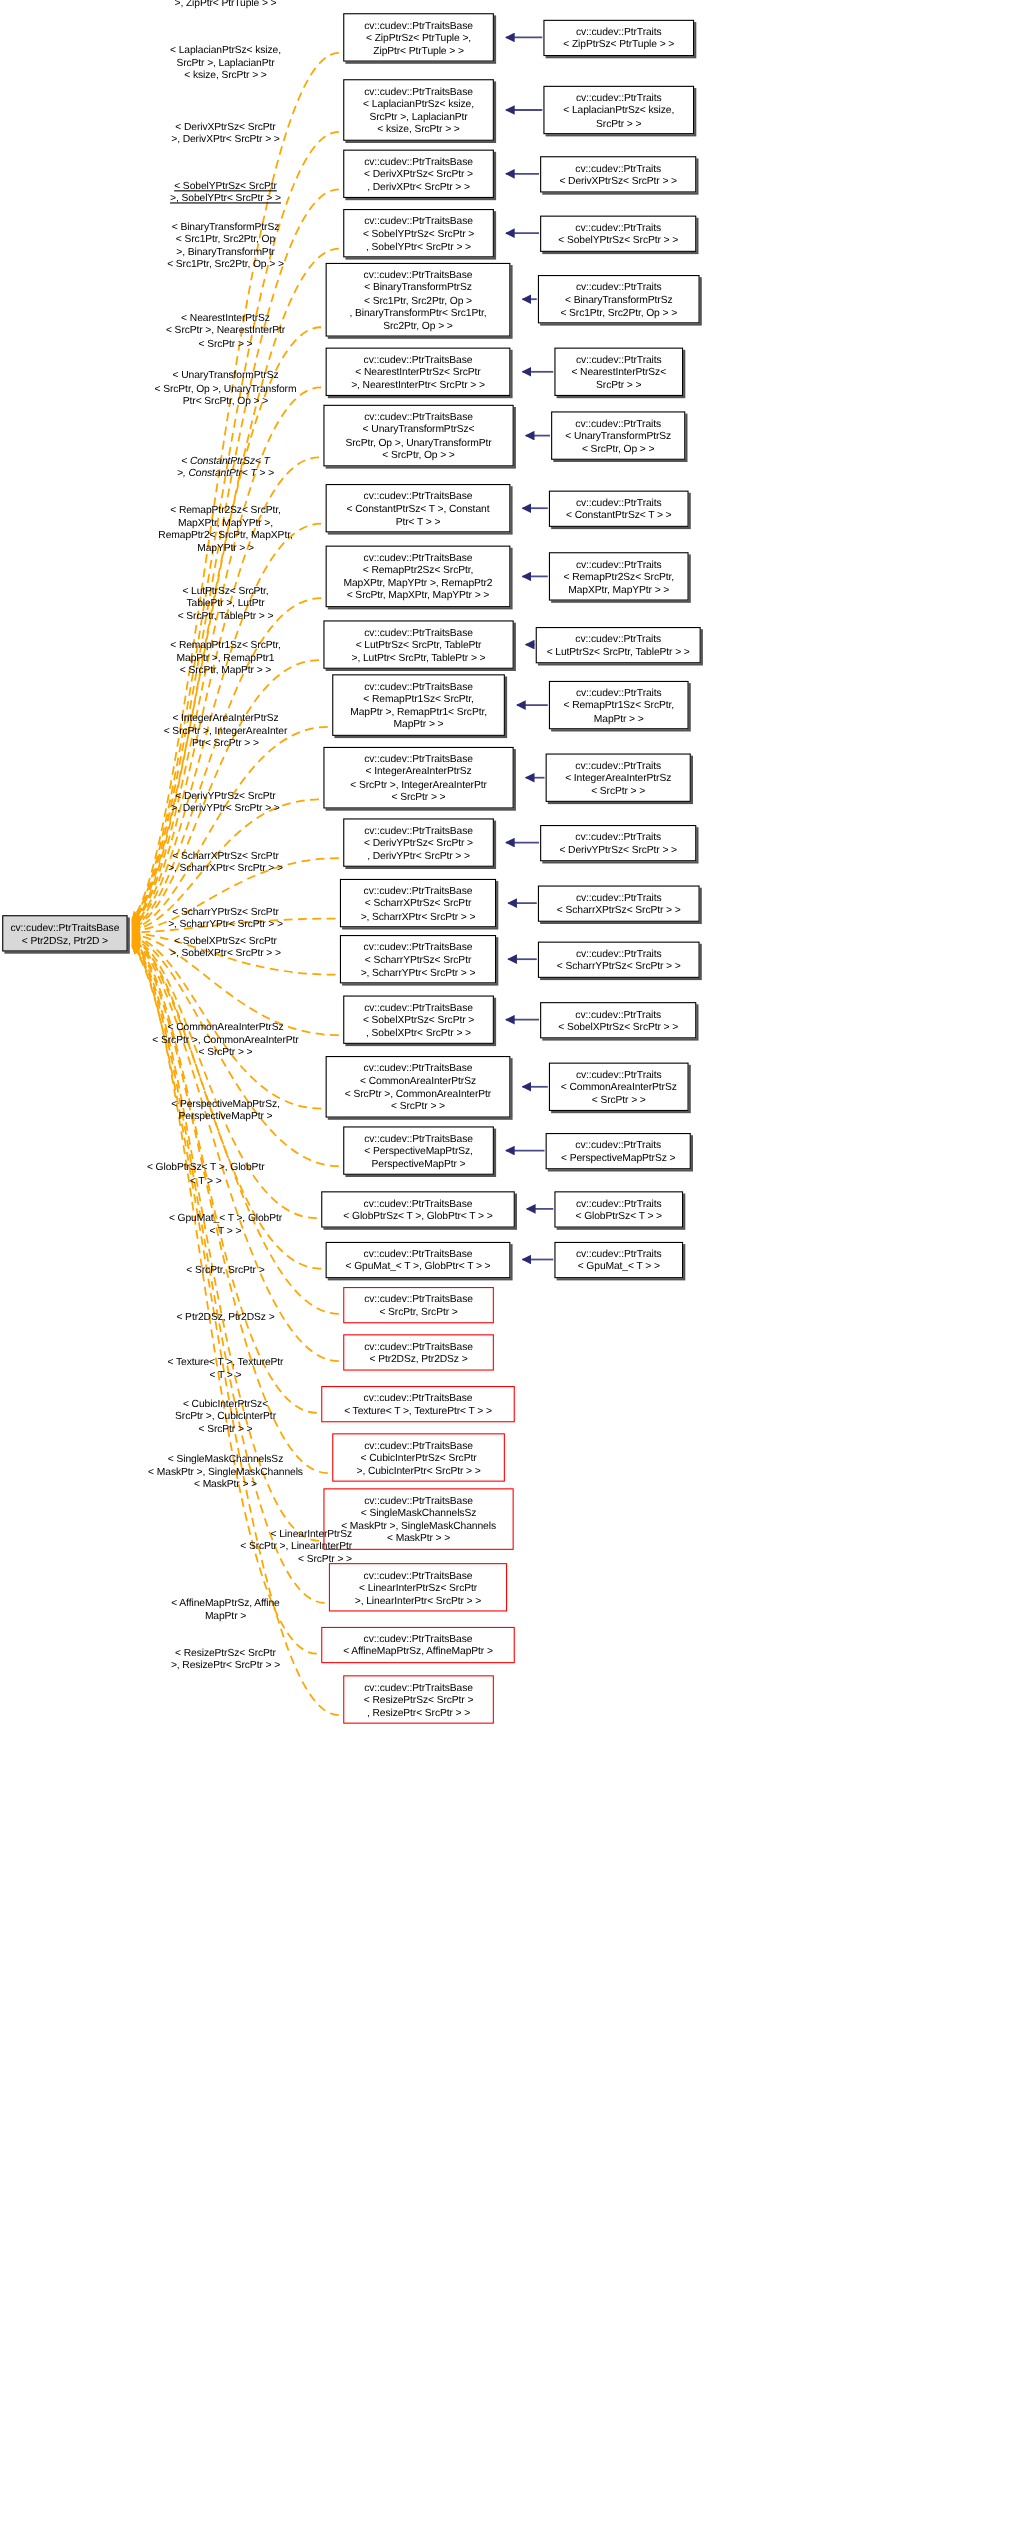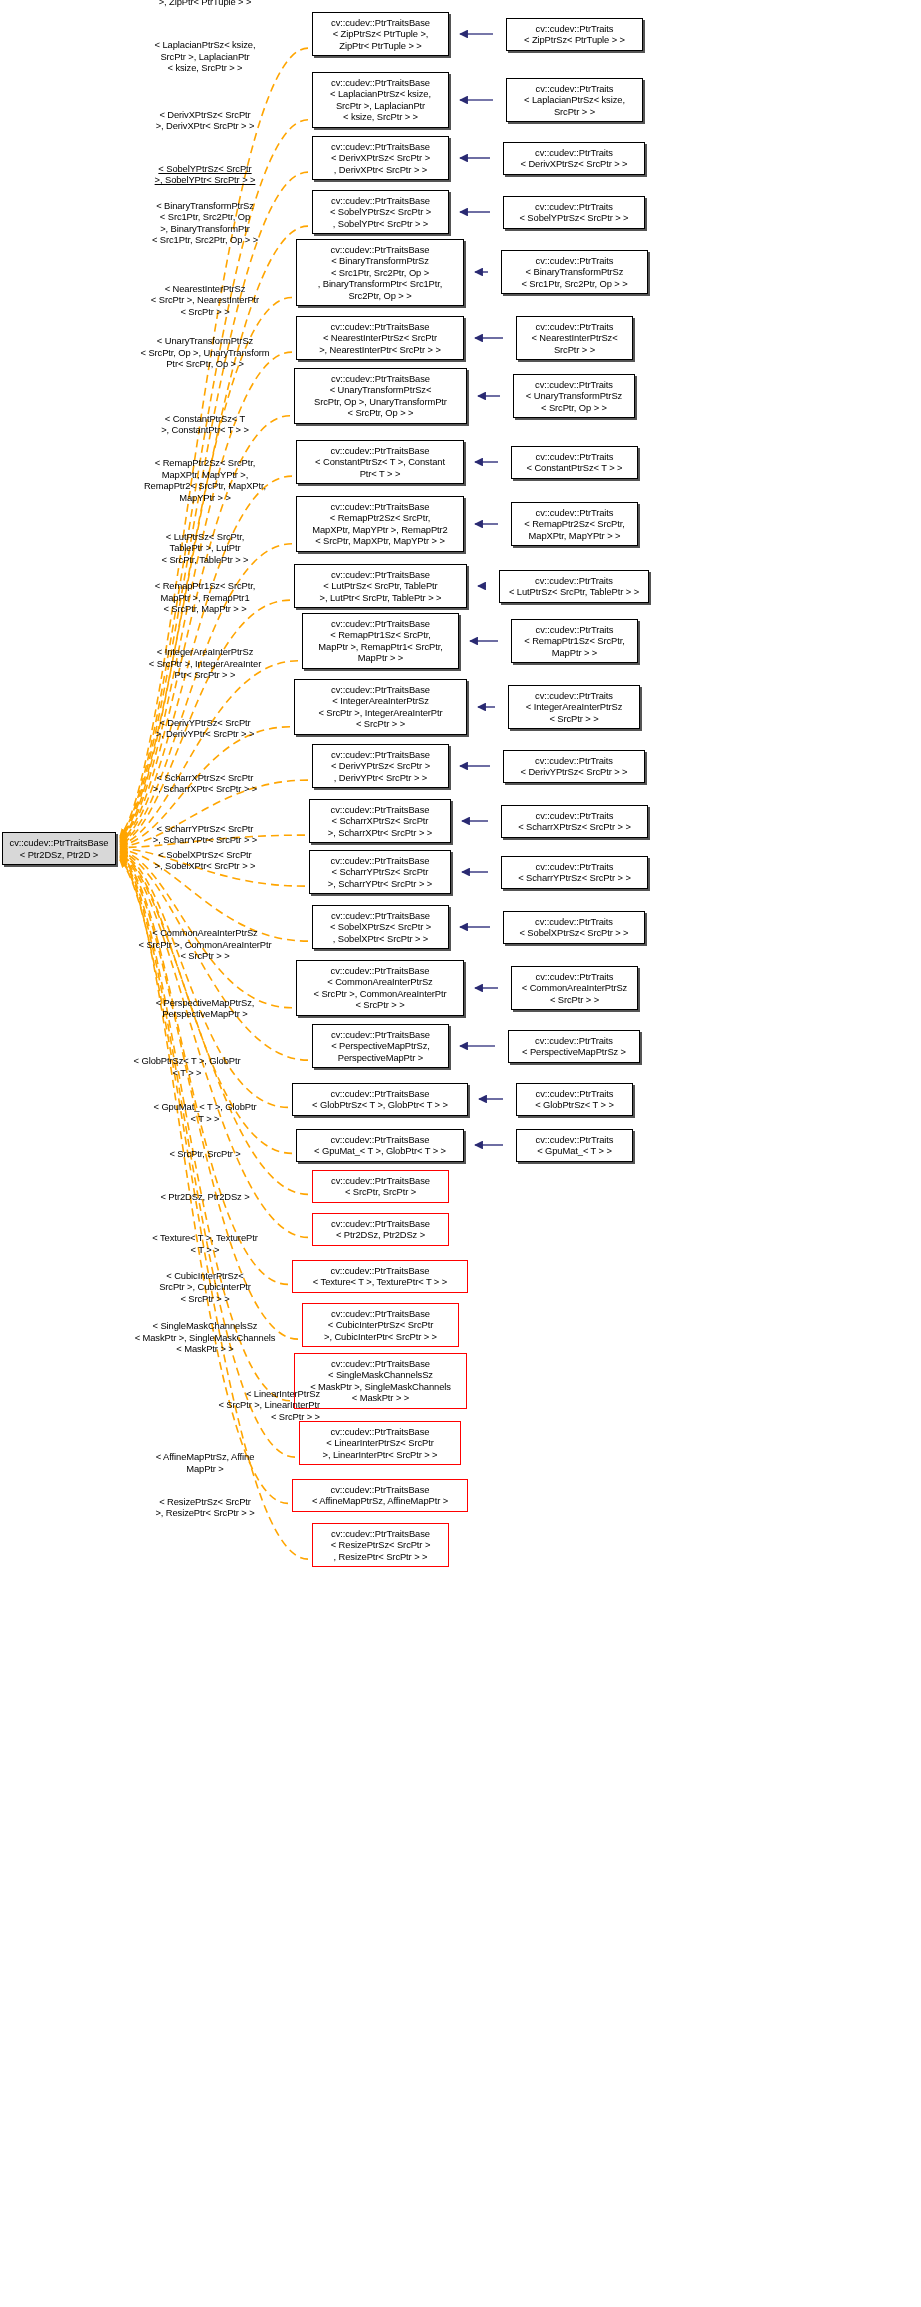--- a/index.html
+++ b/index.html
@@ -50,21 +50,20 @@
   }
   .node.missing {
     border: 1.4px solid #ff0000;
     box-shadow: none;
   }
   .node.base {
     box-shadow: 2px 2px 0 0 #555555;
   }
   .node.trait {
     box-shadow: 2px 2px 0 0 #555555;
-    margin-left: 12px;
   }
   .edge-label {
     position: absolute;
     font-size: 9.4px;
     line-height: 11.4px;
     color: #000000;
     text-align: center;
     white-space: pre-line;
     letter-spacing: -0.1px;
   }
@@ -200,21 +199,21 @@
 &lt; UnaryTransformPtrSz
 &lt; SrcPtr, Op &gt; &gt;</div>
       <div class="edge-label" style="left: 90px; top: 335.1px; width: 230px;">&lt; UnaryTransformPtrSz
 &lt; SrcPtr, Op &gt;, UnaryTransform
 Ptr&lt; SrcPtr, Op &gt; &gt;</div>
       <div class="node base" style="left: 296px; top: 440px; width: 168px; height: 44.2px;">cv::cudev::PtrTraitsBase
 &lt; ConstantPtrSz&lt; T &gt;, Constant
 Ptr&lt; T &gt; &gt;</div>
       <div class="node trait" style="left: 499px; top: 446px; width: 127px; height: 32.8px;">cv::cudev::PtrTraits
 &lt; ConstantPtrSz&lt; T &gt; &gt;</div>
-      <div class="edge-label" style="left: 90px; top: 412.5px; width: 230px;">&lt; ConstantPtrSz&lt; T
+      <div class="edge-label" style="left: 90px; top: 412.5px; width: 230px; font-style: italic;">&lt; ConstantPtrSz&lt; T
 &gt;, ConstantPtr&lt; T &gt; &gt;</div>
       <div class="node base" style="left: 296px; top: 496px; width: 168px; height: 55.6px;">cv::cudev::PtrTraitsBase
 &lt; RemapPtr2Sz&lt; SrcPtr,
 MapXPtr, MapYPtr &gt;, RemapPtr2
 &lt; SrcPtr, MapXPtr, MapYPtr &gt; &gt;</div>
       <div class="node trait" style="left: 499px; top: 502px; width: 127px; height: 44.2px;">cv::cudev::PtrTraits
 &lt; RemapPtr2Sz&lt; SrcPtr,
 MapXPtr, MapYPtr &gt; &gt;</div>
       <div class="edge-label" style="left: 90px; top: 457.4px; width: 230px;">&lt; RemapPtr2Sz&lt; SrcPtr,
 MapXPtr, MapYPtr &gt;,

